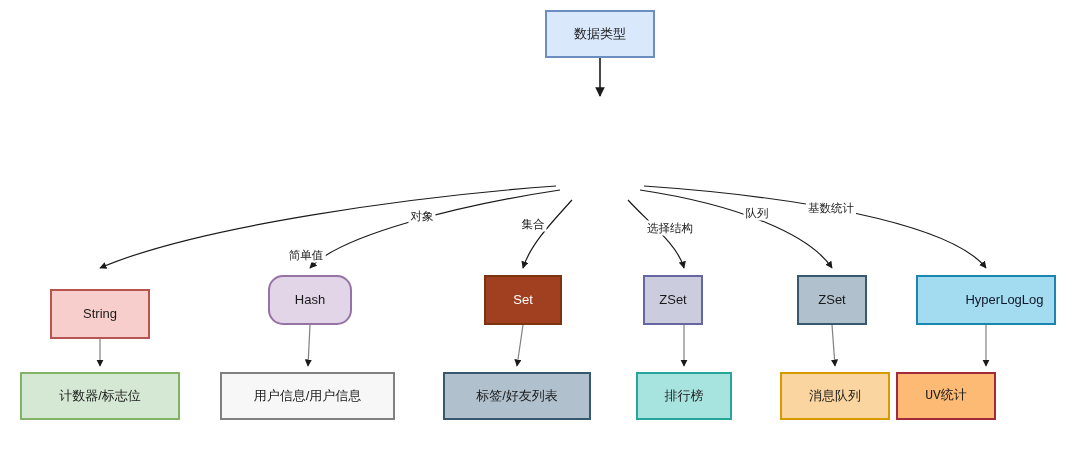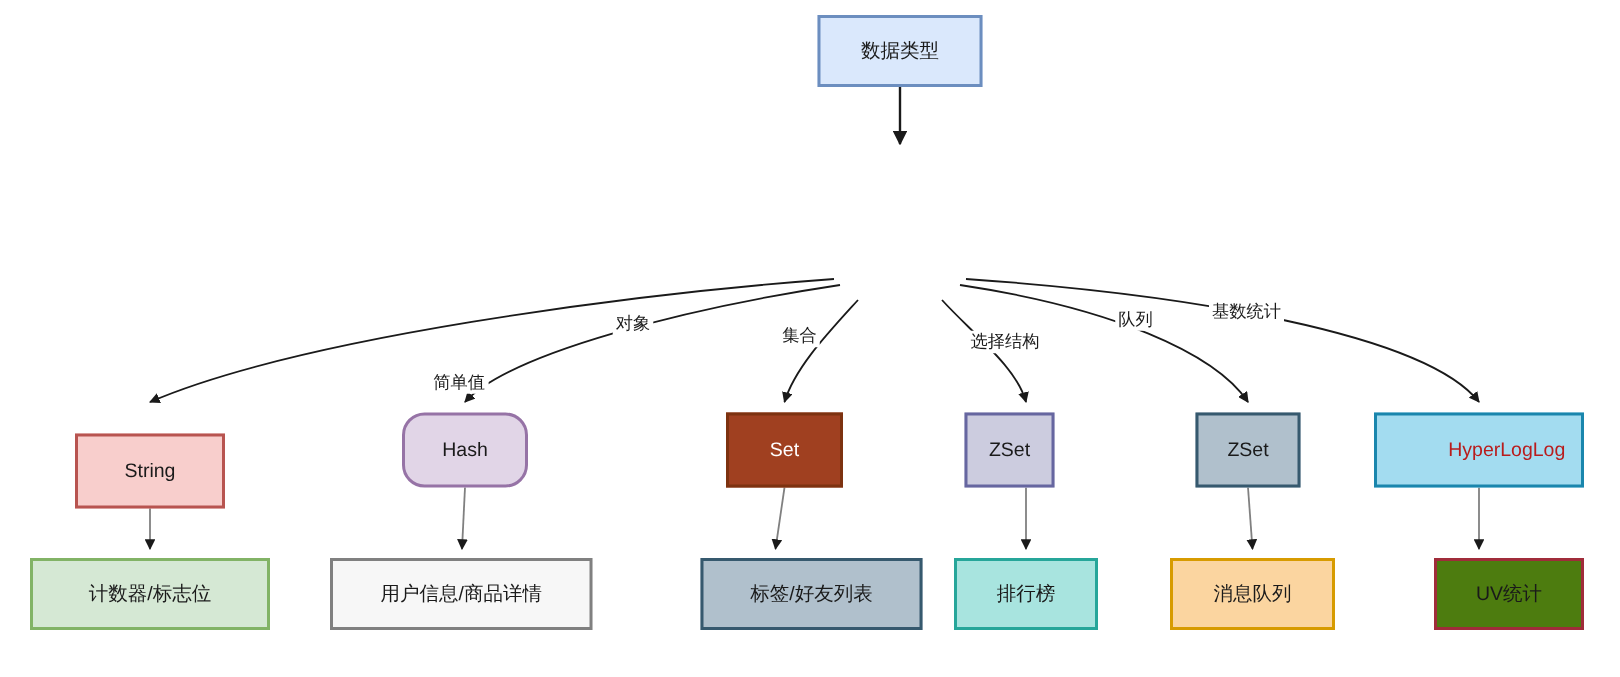--- a/index.html
+++ b/index.html
@@ -129,42 +129,42 @@
       </div>
       <div class="node" style="left: 484px; top: 275px; width: 78px; height: 50px; background: rgb(160, 64, 32); border-color: rgb(125, 50, 16); color: rgb(255, 255, 255);">
         <span class="node-label">Set</span>
       </div>
       <div class="node" style="left: 643px; top: 275px; width: 60px; height: 50px; background: rgb(204, 204, 223); border-color: rgb(102, 102, 160); color: rgb(26, 26, 26);">
         <span class="node-label">ZSet</span>
       </div>
       <div class="node" style="left: 797px; top: 275px; width: 70px; height: 50px; background: rgb(176, 192, 204); border-color: rgb(54, 89, 110); color: rgb(26, 26, 26);">
         <span class="node-label">ZSet</span>
       </div>
-      <div class="node" style="left: 916px; top: 275px; width: 140px; height: 50px; background: rgb(163, 220, 240); border-color: rgb(26, 134, 173); color: #b91c1c; padding-left: 41px;">
+      <div class="node" style="left: 916px; top: 275px; width: 140px; height: 50px; background: rgb(163, 220, 240); border-color: rgb(26, 134, 173); color: #0f172a; padding-left: 41px;">
         <span class="node-label">HyperLogLog</span>
       </div>
     </div>
 
   <div id="usage-nodes">
       <div class="node" style="left: 20px; top: 372px; width: 160px; height: 48px; background: rgb(213, 232, 212); border-color: rgb(130, 179, 102); color: rgb(26, 26, 26);">
         <span class="node-label">计数器/标志位</span>
       </div>
       <div class="node" style="left: 220px; top: 372px; width: 175px; height: 48px; background: rgb(247, 247, 247); border-color: rgb(128, 128, 128); color: rgb(26, 26, 26);">
-        <span class="node-label">用户信息/商品详情</span>
+        <span class="node-label">用户信息/用户信息</span>
       </div>
-      <div class="node" style="left: 443px; top: 372px; width: 148px; height: 48px; background: rgb(176, 192, 204); border-color: rgb(54, 89, 110); color: rgb(26, 26, 26); margin-left: 24px;">
+      <div class="node" style="left: 443px; top: 372px; width: 148px; height: 48px; background: rgb(176, 192, 204); border-color: rgb(54, 89, 110); color: rgb(26, 26, 26);">
         <span class="node-label">标签/好友列表</span>
       </div>
       <div class="node" style="left: 636px; top: 372px; width: 96px; height: 48px; background: rgb(168, 228, 223); border-color: rgb(38, 166, 154); color: rgb(26, 26, 26);">
         <span class="node-label">排行榜</span>
       </div>
       <div class="node" style="left: 780px; top: 372px; width: 110px; height: 48px; background: rgb(251, 213, 160); border-color: rgb(215, 155, 0); color: rgb(26, 26, 26);">
         <span class="node-label">消息队列</span>
       </div>
-      <div class="node" style="left: 956px; top: 372px; width: 100px; height: 48px; background: #4d7c0f; border-color: rgb(160, 44, 58); color: rgb(26, 26, 26);">
+      <div class="node" style="left: 896px; top: 372px; width: 100px; height: 48px; background: #fdba74; border-color: rgb(160, 44, 58); color: rgb(26, 26, 26); font-family: Liberation Mono, monospace;">
         <span class="node-label">UV统计</span>
       </div>
     </div>
 
   <div id="edge-labels">
       <div class="edge-label" style="left: 306px; top: 208px; margin-top: 47px;">简单值</div>
       <div class="edge-label" style="left: 422px; top: 216px;">对象</div>
       <div class="edge-label" style="left: 533px; top: 224px;">集合</div>
       <div class="edge-label" style="left: 670px; top: 228px;">选择结构</div>
       <div class="edge-label" style="left: 757px; top: 213px;">队列</div>

